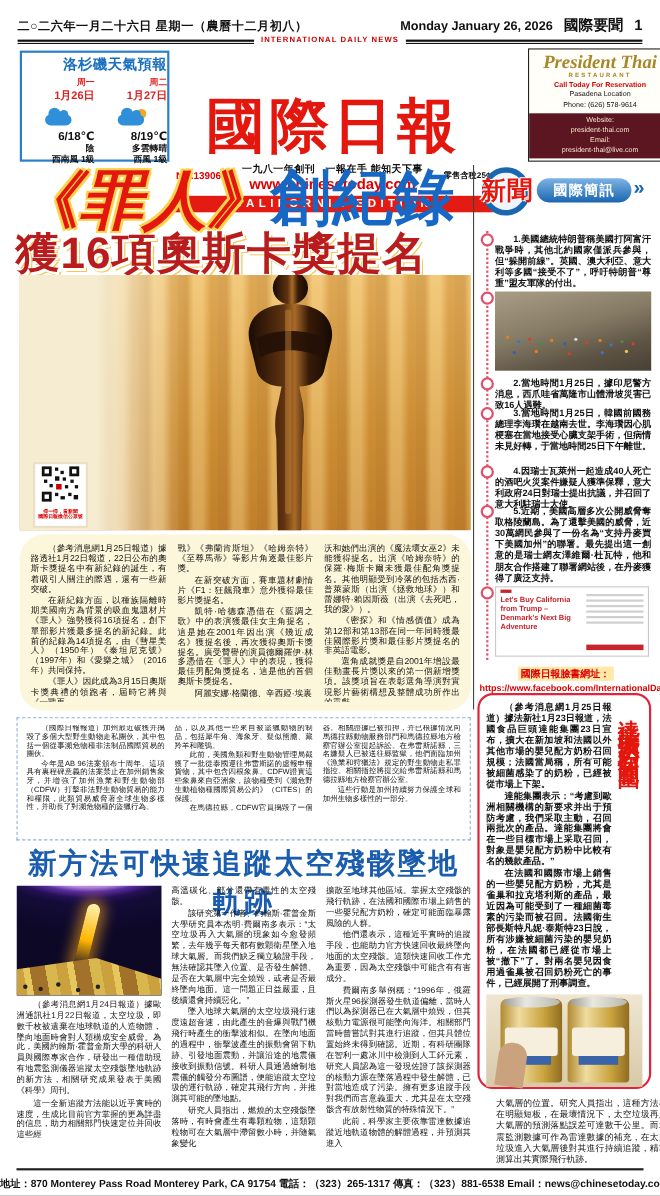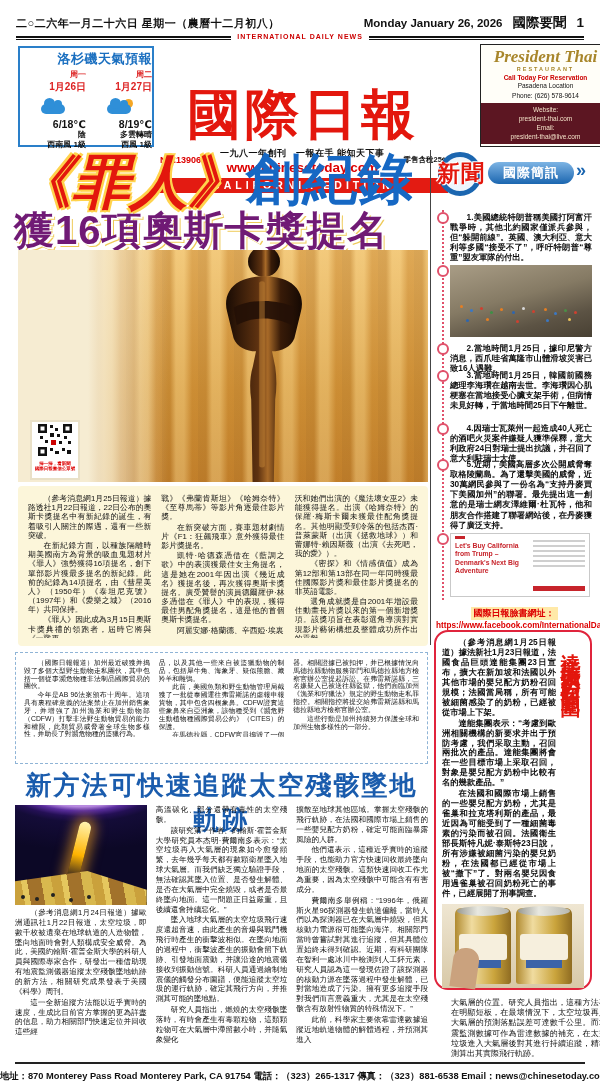--- a/index.html
+++ b/index.html
@@ -61,35 +61,35 @@
   .ad-call{font-size:6.5px;color:#c00;font-weight:bold;margin-top:2px;}
   .ad-small{font-size:6.5px;line-height:1.35;margin-top:1px;}
   .ad-dark{margin-top:2px;background:#5c1622;color:#f3e2c8;font-size:6.5px;line-height:1.4;padding:2px 0 3px;}
 
   
   .hl1{top:143px;left:14px;width:416px;white-space:nowrap;}
   .hl1-quote{font-family:"Liberation Serif","DejaVu Serif",serif;font-weight:bold;font-style:italic;
              font-size:58px;color:#e3170d;
              text-shadow:2px 2px 0 #ffd34d,-2px -2px 0 #ffd34d,2px -2px 0 #ffd34d,-2px 2px 0 #ffd34d;}
   .hl1-rest{font-size:55px;font-weight:900;color:#1668c4;letter-spacing:1px;vertical-align:4px;}
-  .hl2{top:203px;left:14px;width:416px;font-size:40px;font-weight:900;color:#701a75;letter-spacing:1px;
+  .hl2{top:203px;left:14px;width:416px;font-size:40px;font-weight:900;color:#b91c1c;letter-spacing:1px;
        white-space:nowrap;text-shadow:2px 2px 0 #fff,3px 3px 0 rgba(236,196,70,.9);}
 
   
   .photo{top:250px;left:18px;width:410px;height:232px;overflow:hidden;
          background:linear-gradient(90deg,#f6ecd2 0 70px,rgba(246,236,210,0) 150px),
                     repeating-linear-gradient(90deg,rgba(120,60,10,.18) 0 8px,rgba(255,236,180,.28) 14px 22px,rgba(160,90,20,.20) 30px 36px),
                     linear-gradient(180deg,#eebc66,#d79a3c 60%,#c98830);}
   .statue{position:absolute;left:190px;top:-6px;width:112px;height:252px;}
   .qrbox{position:absolute;left:14px;top:172px;width:46px;height:56px;background:#fff;
          box-shadow:0 0 0 2px rgba(0,0,0,.05);text-align:center;padding-top:1px;box-sizing:border-box;}
   .qr-cap{font-size:4.5px;color:#d00;font-weight:bold;line-height:1.2;}
 
   
-  .oscar-box{top:486px;left:18px;width:410px;height:160px;background:#fcf6da;border-radius:4px;
+  .oscar-box{top:486px;left:18px;width:410px;height:160px;background:#fcf6da;border-radius:22px;
              box-sizing:border-box;padding:8px 10px;display:flex;gap:10px;overflow:hidden;}
   .oscar-box .col{flex:1;font-size:7.8px;line-height:1.18;overflow:hidden;}
 
   
   .vdiv{top:150px;left:430px;width:1px;height:495px;background:#444;}
   .briefs{top:150px;left:436px;width:156px;height:480px;}
   .badge{position:absolute;top:2px;left:0;width:156px;height:46px;}
   .badge-circle{position:absolute;left:2px;top:0;width:44px;height:44px;border-radius:50%;
                 border:5px solid #1b66b0;background:#eef5fc;box-sizing:border-box;}
   .badge-main{position:absolute;left:1px;top:6px;font-size:23px;font-weight:900;color:#e3170d;

